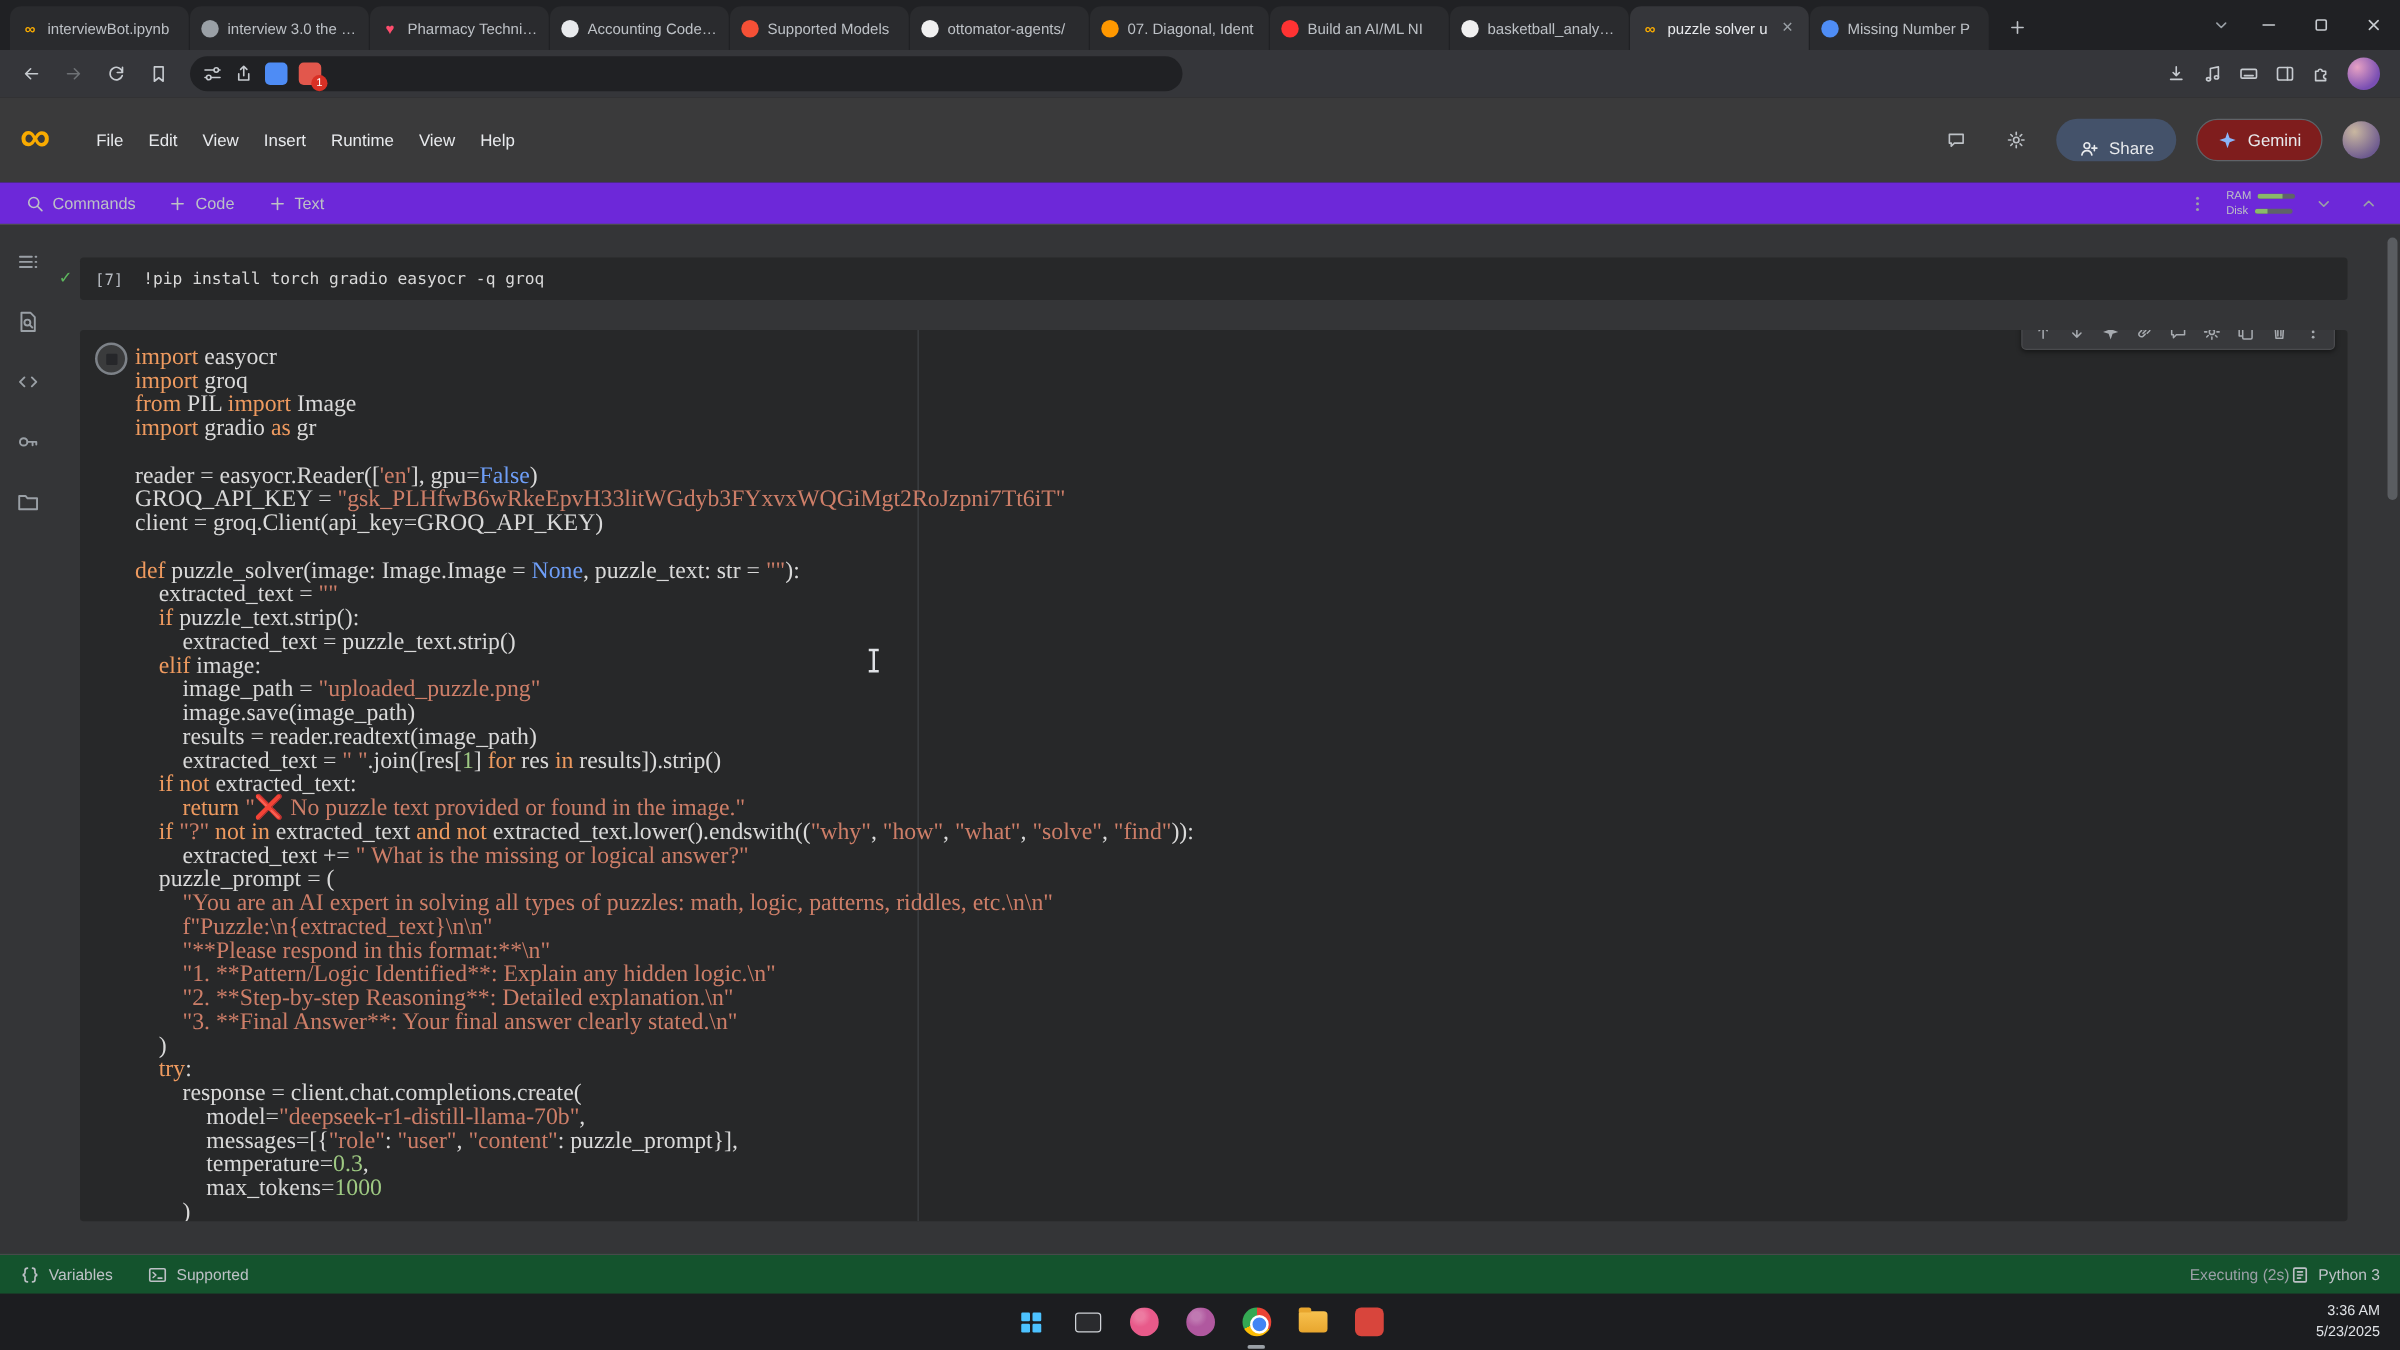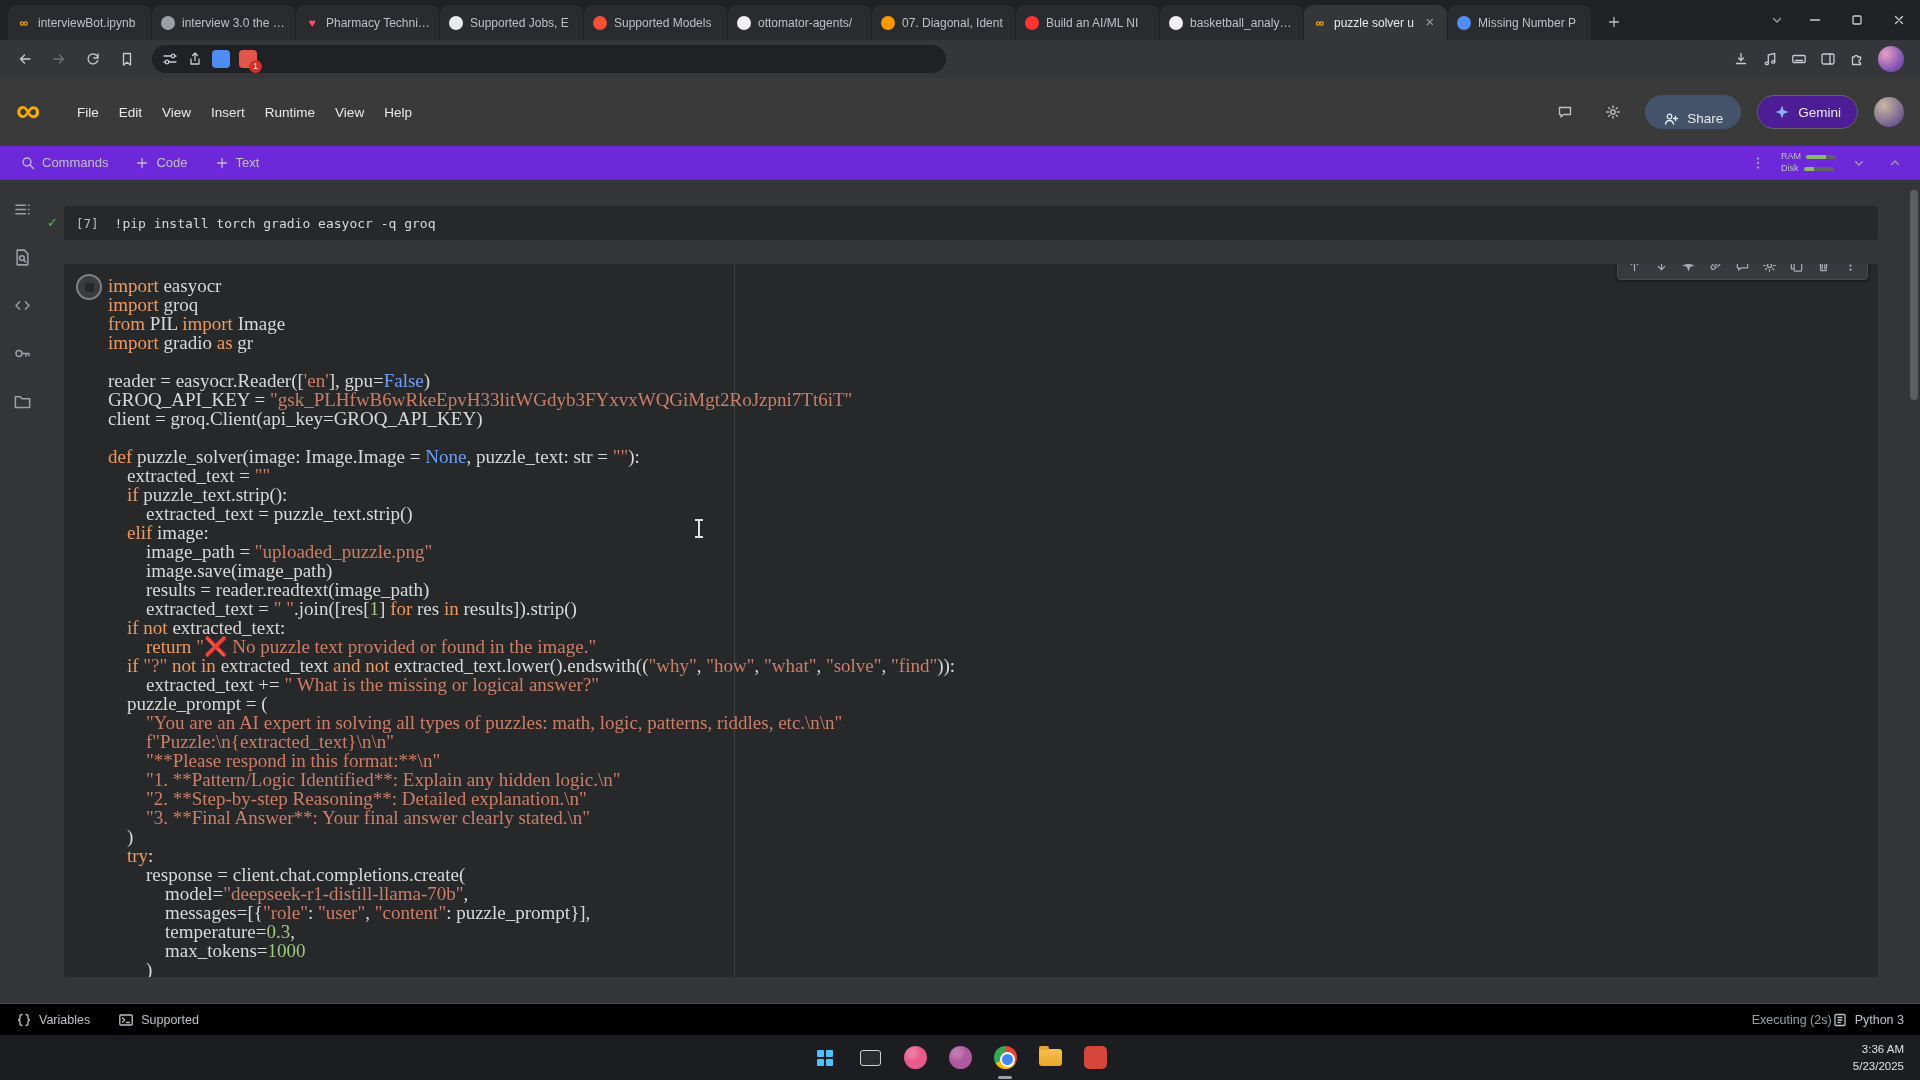--- a/index.html
+++ b/index.html
@@ -49,21 +49,21 @@
   .title-row{display:flex;align-items:center;gap:8px;height:30px}
   .drive-icon{color:#e8a03c}
   .nb-title{color:#e8eaed;font-size:16px}
   .star{color:#9aa0a6}
   .menu-bar{display:flex;gap:2px;margin-top:1px}
   .menu-item{color:#e8eaed;font-size:13.5px;padding:3px 9px;border-radius:4px;cursor:default}
   .header-right{margin-left:auto;display:flex;align-items:center;gap:16px}
   .hdr-ic{width:32px;height:32px;border-radius:50%;color:#bdc1c6}
   .share-btn{height:34px;border:none;border-radius:17px;background:#44526a;color:#e8eaed;font-size:13.5px;
     display:flex;align-items:flex-start;gap:8px;padding:16px 18px;font-family:inherit}
-  .gemini-btn{height:34px;border:1px solid #5f6368;border-radius:17px;background:#4c1d95;color:#e8eaed;
+  .gemini-btn{height:34px;border:1px solid #5f6368;border-radius:17px;background:#7f1d1d;color:#e8eaed;
     font-size:13.5px;display:flex;align-items:center;gap:8px;padding:0 16px;font-family:inherit}
   .gemini-btn .icon{color:#8ab4f8}
   .avatar-lg{width:30px;height:30px;border-radius:50%;background:radial-gradient(circle at 32% 28%,#c9b7a0,#6d5a8f 75%)}
 
   
   .command-bar{height:34px;background:#6d28d9;border-bottom:1px solid #4a4b4d;display:flex;align-items:center;padding:0 12px;gap:10px}
   .cmd-item{display:flex;align-items:center;gap:6px;color:#bdc1c6;font-size:13px;padding:0 8px;height:26px;border-radius:4px}
   .cmd-spacer{flex:1}
   .resources{display:flex;flex-direction:column;gap:3px}
   .res-row{display:flex;align-items:center;gap:5px;font-size:9px;color:#bdc1c6;line-height:1}
@@ -96,21 +96,21 @@
   .cell-toolbar{position:absolute;top:-14px;right:10px;height:30px;background:#38393c;border:1px solid #4a4b4e;
     border-radius:4px;display:flex;align-items:center;gap:2px;padding:0 4px;color:#a7abb0;box-shadow:0 1px 4px rgba(0,0,0,.45)}
   .ct-ic{width:25px;height:25px;border-radius:4px}
   .ibeam{position:absolute;left:634px;top:256px;width:2px;height:17px;background:#dfe1e5}
   .ibeam::before,.ibeam::after{content:"";position:absolute;left:-3px;width:8px;height:2px;background:#dfe1e5}
   .ibeam::before{top:-1px}.ibeam::after{bottom:-1px}
   .nb-scrollbar{position:absolute;right:2px;top:4px;bottom:4px;width:8px}
   .nb-scrollbar .thumb{width:8px;height:210px;margin-top:6px;background:#5a5d61;border-radius:4px}
 
   
-  .colab-footer{height:32px;background:#000000;border-top:1px solid #48494b;display:flex;align-items:center;
+  .colab-footer{height:32px;background:#14532d;border-top:1px solid #48494b;display:flex;align-items:center;
     padding:0 16px;gap:28px;color:#bdc1c6;font-size:12.5px}
   .footer-item{display:flex;align-items:center;gap:7px}
   .footer-right{margin-left:auto;display:flex;align-items:center;}
   .executing{color:#9aa0a6}
 
   
   .taskbar{height:45px;background:#1c1d20;position:relative;display:flex;align-items:center}
   .tb-center{position:absolute;left:50%;transform:translateX(-50%);display:flex;align-items:center;gap:17px;height:100%}
   .tb-app{width:28px;height:28px;display:flex;align-items:center;justify-content:center;position:relative}
   .tb-app.active::after{content:"";position:absolute;bottom:-7px;left:50%;transform:translateX(-50%);
@@ -143,21 +143,21 @@
           <div class="tab">
             <span class="favicon" style="background: rgb(154, 160, 166);"></span>
             <span class="tab-label">interview 3.0 the pe</span>
           </div>
           <div class="tab">
             <span class="favicon glyph" style="color: rgb(255, 77, 109);">♥</span>
             <span class="tab-label">Pharmacy Technicia</span>
           </div>
           <div class="tab">
             <span class="favicon" style="background: rgb(232, 234, 237);"></span>
-            <span class="tab-label">Supported Jobs, E</span>
+            <span class="tab-label">Accounting Code, E</span>
           </div>
           <div class="tab">
             <span class="favicon" style="background: rgb(245, 80, 54);"></span>
             <span class="tab-label">Supported Models</span>
           </div>
           <div class="tab">
             <span class="favicon" style="background: rgb(240, 240, 240);"></span>
             <span class="tab-label">ottomator-agents/</span>
           </div>
           <div class="tab">

